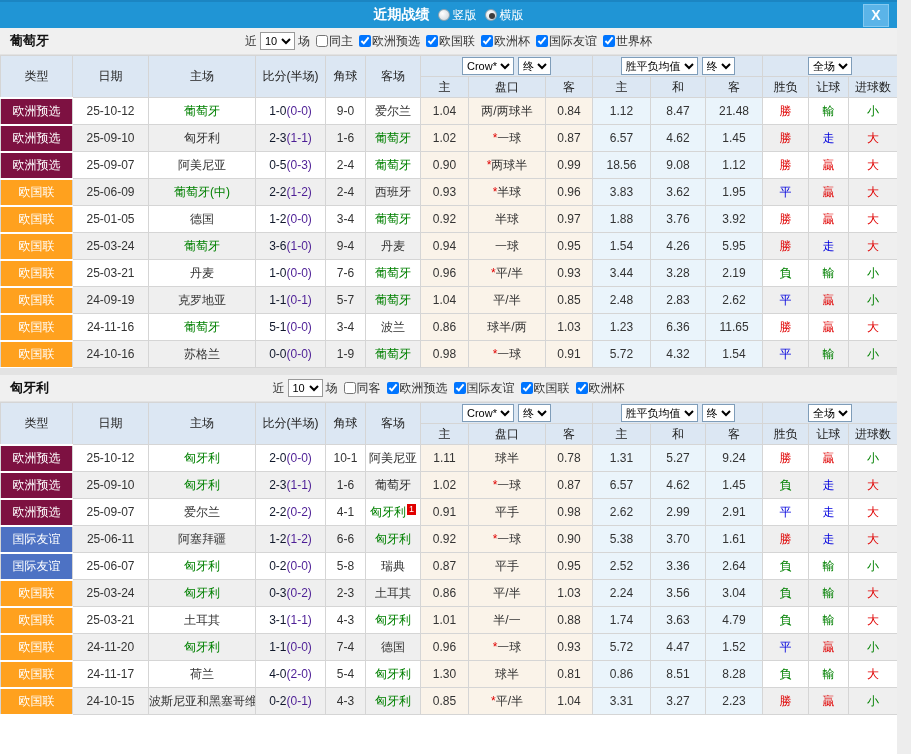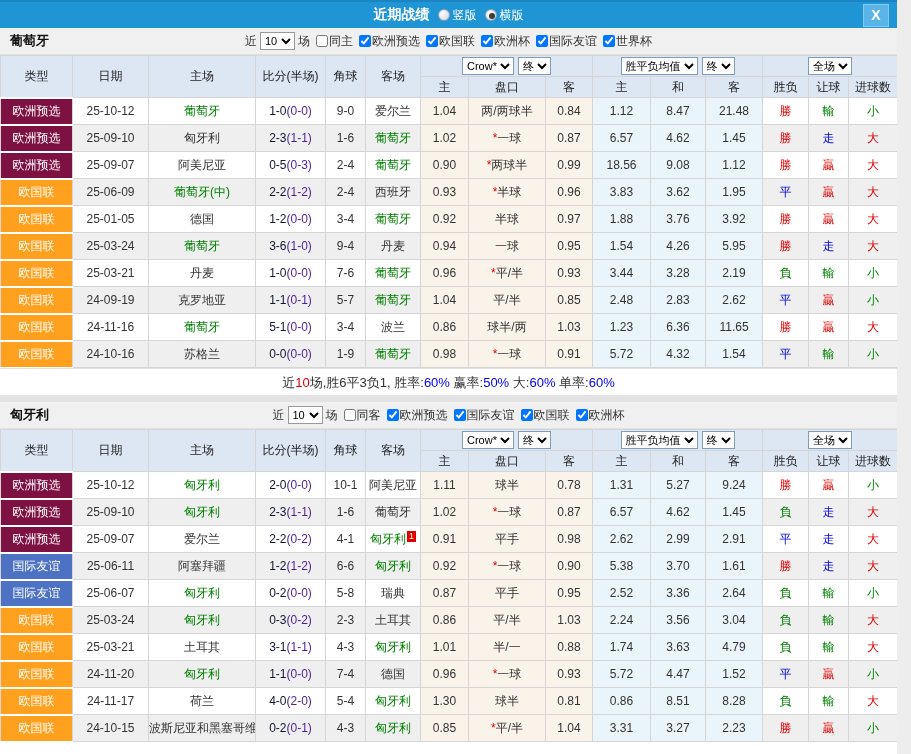--- a/index.html
+++ b/index.html
@@ -308,21 +308,20 @@
           <td class="c-odd">0.91</td>
           <td class="c-avg">5.72</td>
           <td class="c-avg">4.32</td>
           <td class="c-avg">1.54</td>
           <td class="c-res res-b">平</td>
           <td class="c-res res-g">輸</td>
           <td class="c-res res-g">小</td>
         </tr>
       </tbody>
     </table>
-  <div class="summary" id="summary-0"><span class="seg-k">近</span><span class="seg-r">10</span><span class="seg-k">场,胜6平3负1, 胜率:</span><span class="seg-b">60%</span><span class="seg-k"> 赢率:</span><span class="seg-b">50%</span><span class="seg-k"> 大:</span><span class="seg-b">60%</span><span class="seg-k"> 单率:</span><span class="seg-b">60%</span></div>
 
   <div class="section-gap"></div>
 
   <div class="filter-row">
     <span class="team-name">匈牙利</span>
     <div class="filter-controls">
       <span>近</span>
       <select><option>10</option></select>
       <span>场</span>
       <label>

